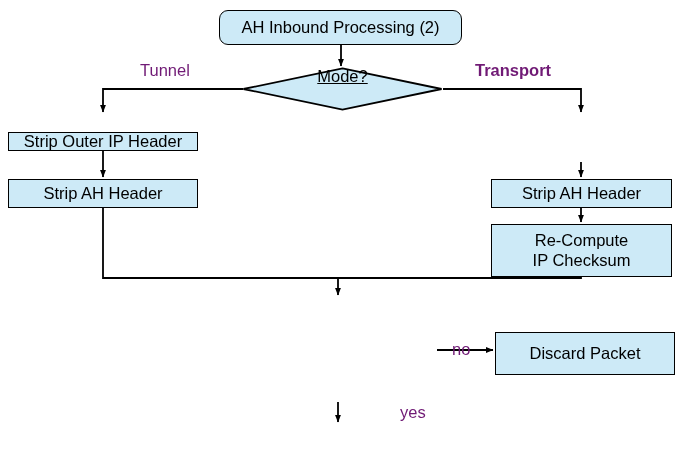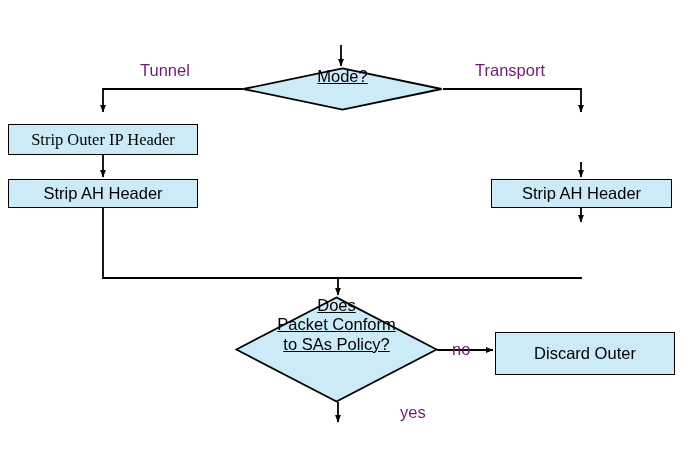--- a/index.html
+++ b/index.html
@@ -104,49 +104,44 @@
       <path d="M581,277 L581,278 L338,278"></path>
 
       <path d="M338,278 L338,295" marker-end="url(#arrow)"></path>
 
       <path d="M437,350 L493,350" marker-end="url(#arrow)"></path>
 
       <path d="M338,402 L338,422" marker-end="url(#arrow)"></path>
     </g>
   </svg>
 
+  <div class="node rounded" style="left:219px; top:10px; width:243px; height:35px;">AH Inbound Processing (2)</div>
 
   <div class="diamond-wrap" style="left:242px; top:67px; width:201px; height:44px;">
     <svg width="201" height="44" viewBox="0 0 201 44" xmlns="http://www.w3.org/2000/svg">
       <polygon points="100.5,1.4 199.6,22 100.5,42.6 1.4,22" fill="#cdeaf7" stroke="#000000" stroke-width="1.8"></polygon>
     </svg>
     <span class="diamond-label">Mode?</span>
   </div>
 
   <div class="edge-label" style="left:140px; top:62px;">Tunnel</div>
 
-  <div class="edge-label" style="left:475px; top:62px;">Transport</div>
+  <div class="edge-label" style="left:475px; top:62px;font-weight:bold;">Transport</div>
 
-  <div class="node" style="left:8px; top:124px; width:190px; height:31px;font-family:Liberation Serif, serif;">Strip Outer IP Header</div>
+  <div class="node" style="left:8px; top:132px; width:190px; height:19px;">Strip Outer IP Header</div>
 
   <div class="node" style="left:8px; top:179px; width:190px; height:29px;">Strip AH Header</div>
 
 
   <div class="node" style="left:491px; top:179px; width:181px; height:29px;">Strip AH Header</div>
 
+  <div class="node" style="left:491px; top:224px; width:181px; height:53px;">Re-Compute
+IP Checksum</div>
 
-  <div class="diamond-wrap" style="left:235px; top:296px; width:203px; height:107px;">
-    <svg width="203" height="107" viewBox="0 0 203 107" xmlns="http://www.w3.org/2000/svg">
-      <polygon points="101.5,1.4 201.6,53.5 101.5,105.6 1.4,53.5" fill="#cdeaf7" stroke="#000000" stroke-width="1.8"></polygon>
-    </svg>
-    <span class="diamond-label">Does
-Packet Conform
-to SAs Policy?</span>
-  </div>
 
   <div class="edge-label" style="left:452px; top:341px;">no</div>
 
   <div class="edge-label" style="left:356px; top:404px;margin-left:44px;">yes</div>
 
-  <div class="node" style="left:495px; top:332px; width:180px; height:43px;">Discard Outer</div>
+  <div class="node" style="left:495px; top:332px; width:180px; height:43px;">Discard Packet</div>
 
 
 </div>
 
 </body></html>

